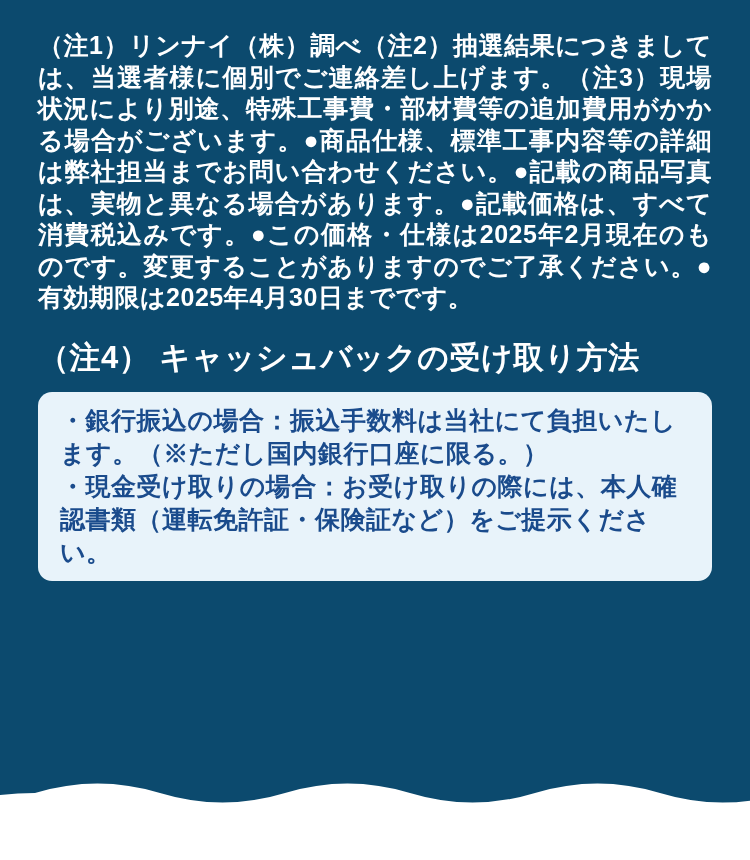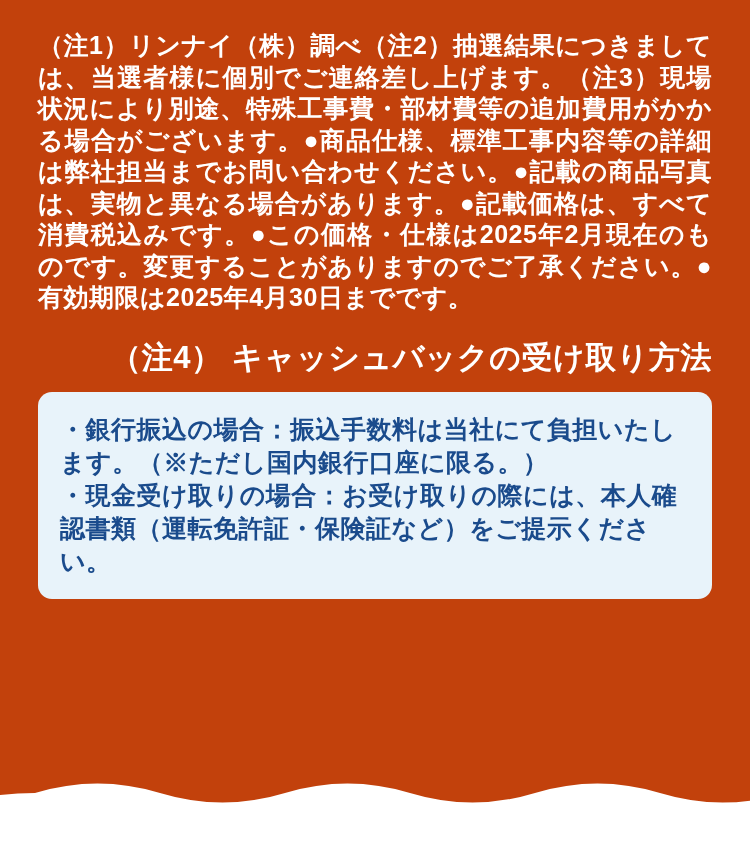--- a/index.html
+++ b/index.html
@@ -1,20 +1,20 @@
 <!DOCTYPE html>
 <html lang="ja"><head>
 <meta charset="utf-8">
 <style>
   html, body { margin: 0; padding: 0; }
   .page {
     position: relative;
     width: 750px;
     height: 860px;
-    background: #c2410c;
+    background: #0c4a6e;
     overflow: hidden;
     font-family: "Liberation Sans", sans-serif;
     font-weight: 700;
   }
   .content {
     position: relative;
     padding: 30px 38px 0 38px;
   }
   .para {
     margin: 0;
@@ -26,29 +26,28 @@
     overflow-wrap: anywhere;
   }
   .para-notes { margin-bottom: 0; }
   .heading {
     margin: 26px 0 16px 0;
     color: #ffffff;
     font-size: 31px;
     line-height: 36px;
     font-weight: 800;
     letter-spacing: 0.5px;
-    text-align: right;
   }
   .notes-box {
     margin-top: 12px;
     width: 674px;
     box-sizing: border-box;
     background: #e8f3fa;
     border-radius: 14px;
-    padding: 21px 22px;
+    padding: 12px 22px;
   }
   .notes-box p {
     margin: 0;
     color: #1a4b8c;
     font-size: 25px;
     line-height: 33px;
     font-weight: 700;
     text-align: left;
     letter-spacing: 0.5px;
     overflow-wrap: anywhere;

